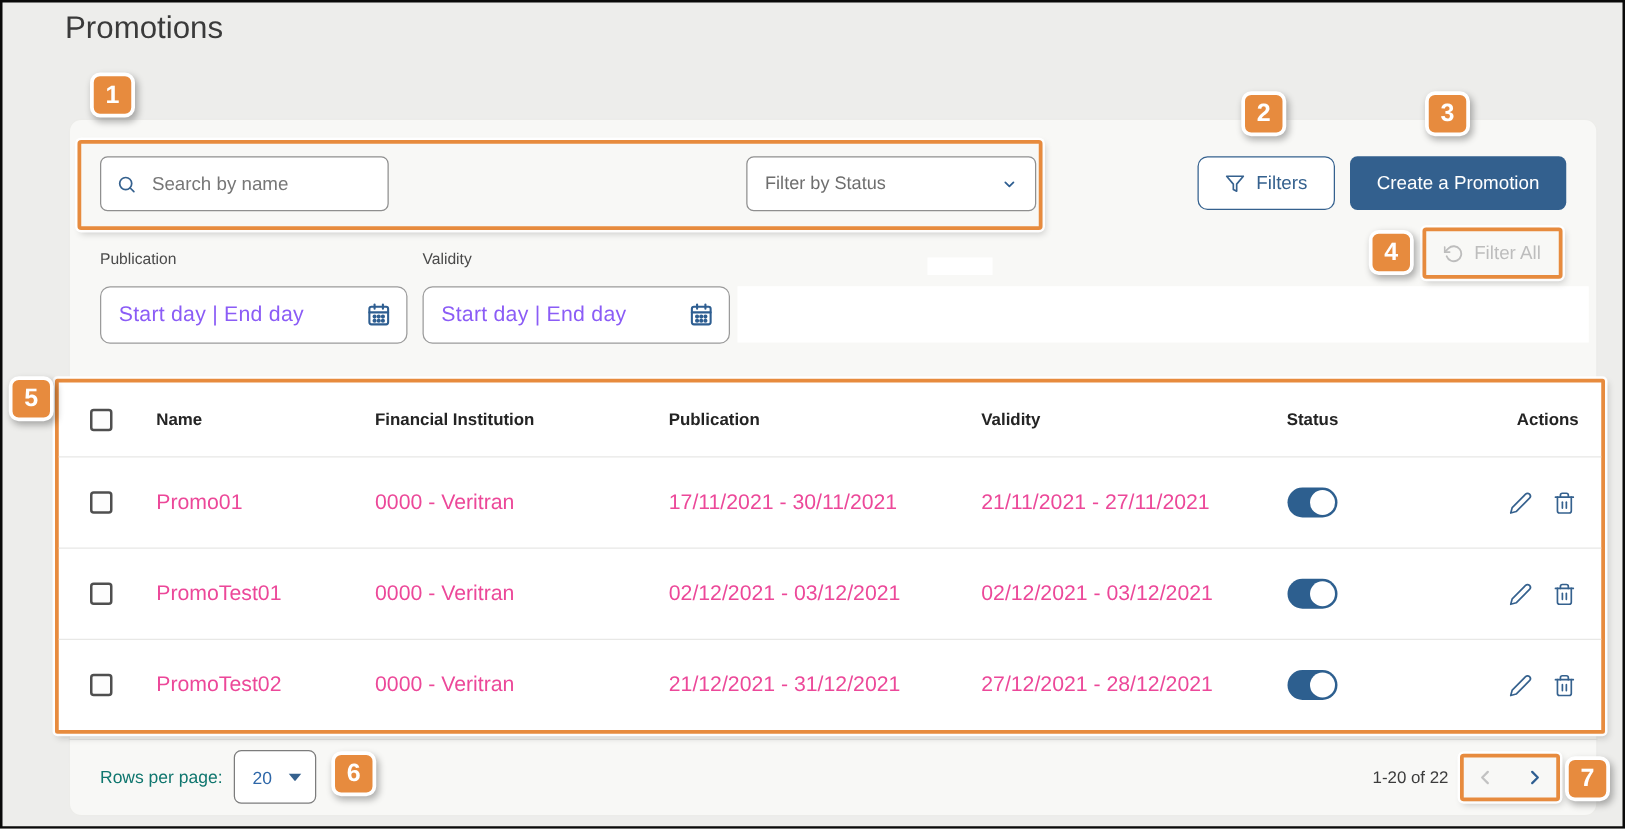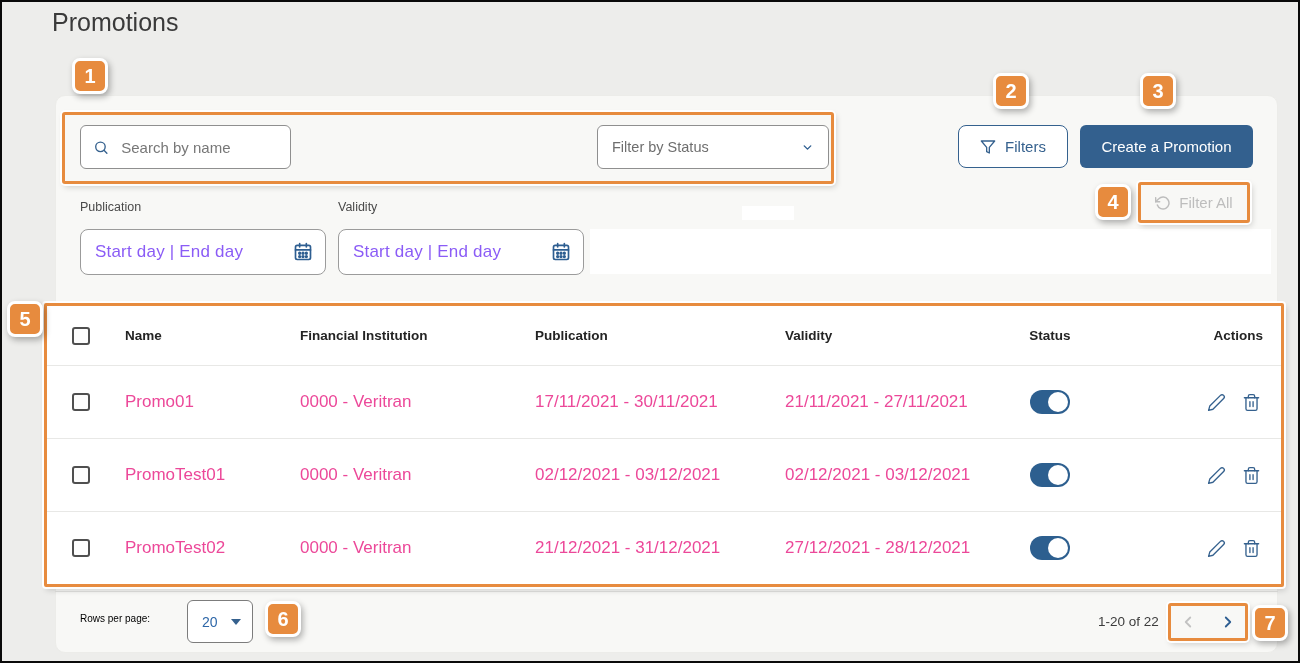--- a/index.html
+++ b/index.html
@@ -44,21 +44,21 @@
     border: 3px solid #FFFFFF;
     border-radius: 8px;
     box-shadow: 2px 3px 6px rgba(0,0,0,.3);
     color: #fff; font-size: 20px; font-weight: bold;
     display: flex; align-items: center; justify-content: center;
     z-index: 6;
   }
 
   
   .search-box {
-    left: 80px; top: 125px; width: 211px; height: 44px;
+    left: 80px; top: 125px; width: 231px; height: 44px;
     background: #fff; border: 1px solid #8F8F8F; border-radius: 6px;
     display: flex; align-items: center; gap: 10px; padding: 0 12px;
   }
   .search-box input {
     border: none; outline: none; width: 100%;
     font-size: 15px; color: #444; background: transparent;
     font-family: "Liberation Sans", sans-serif;
   }
   .search-box input::placeholder { color: #777; }
 
@@ -138,21 +138,21 @@
     width: 20px; height: 20px; border-radius: 50%; background: #fff;
   }
 
   .icon-btn { background: none; border: none; padding: 0; cursor: pointer; line-height: 0; }
 
   
   .footer-bar {
     left: 55px; top: 591px; width: 1223px; height: 61px;
     border-top: 1px solid #E2E2E0;
   }
-  .rpp-label { left: 80px; top: 613px; font-size: 10px; color: #000000; }
+  .rpp-label { left: 80px; top: 613px; font-size: 14px; color: #0f766e; }
   .rpp-select {
     left: 187px; top: 600px; width: 66px; height: 43px;
     background: #fff; border: 1px solid #7C7C7C; border-radius: 6px;
     display: flex; align-items: center; justify-content: space-between;
     padding: 1px 11px 0 14px; cursor: pointer;
   }
   .rpp-select .rpp-value { font-size: 14px; color: #2E67A8; }
   .caret-down {
     width: 0; height: 0;
     border-left: 5.5px solid transparent; border-right: 5.5px solid transparent;

